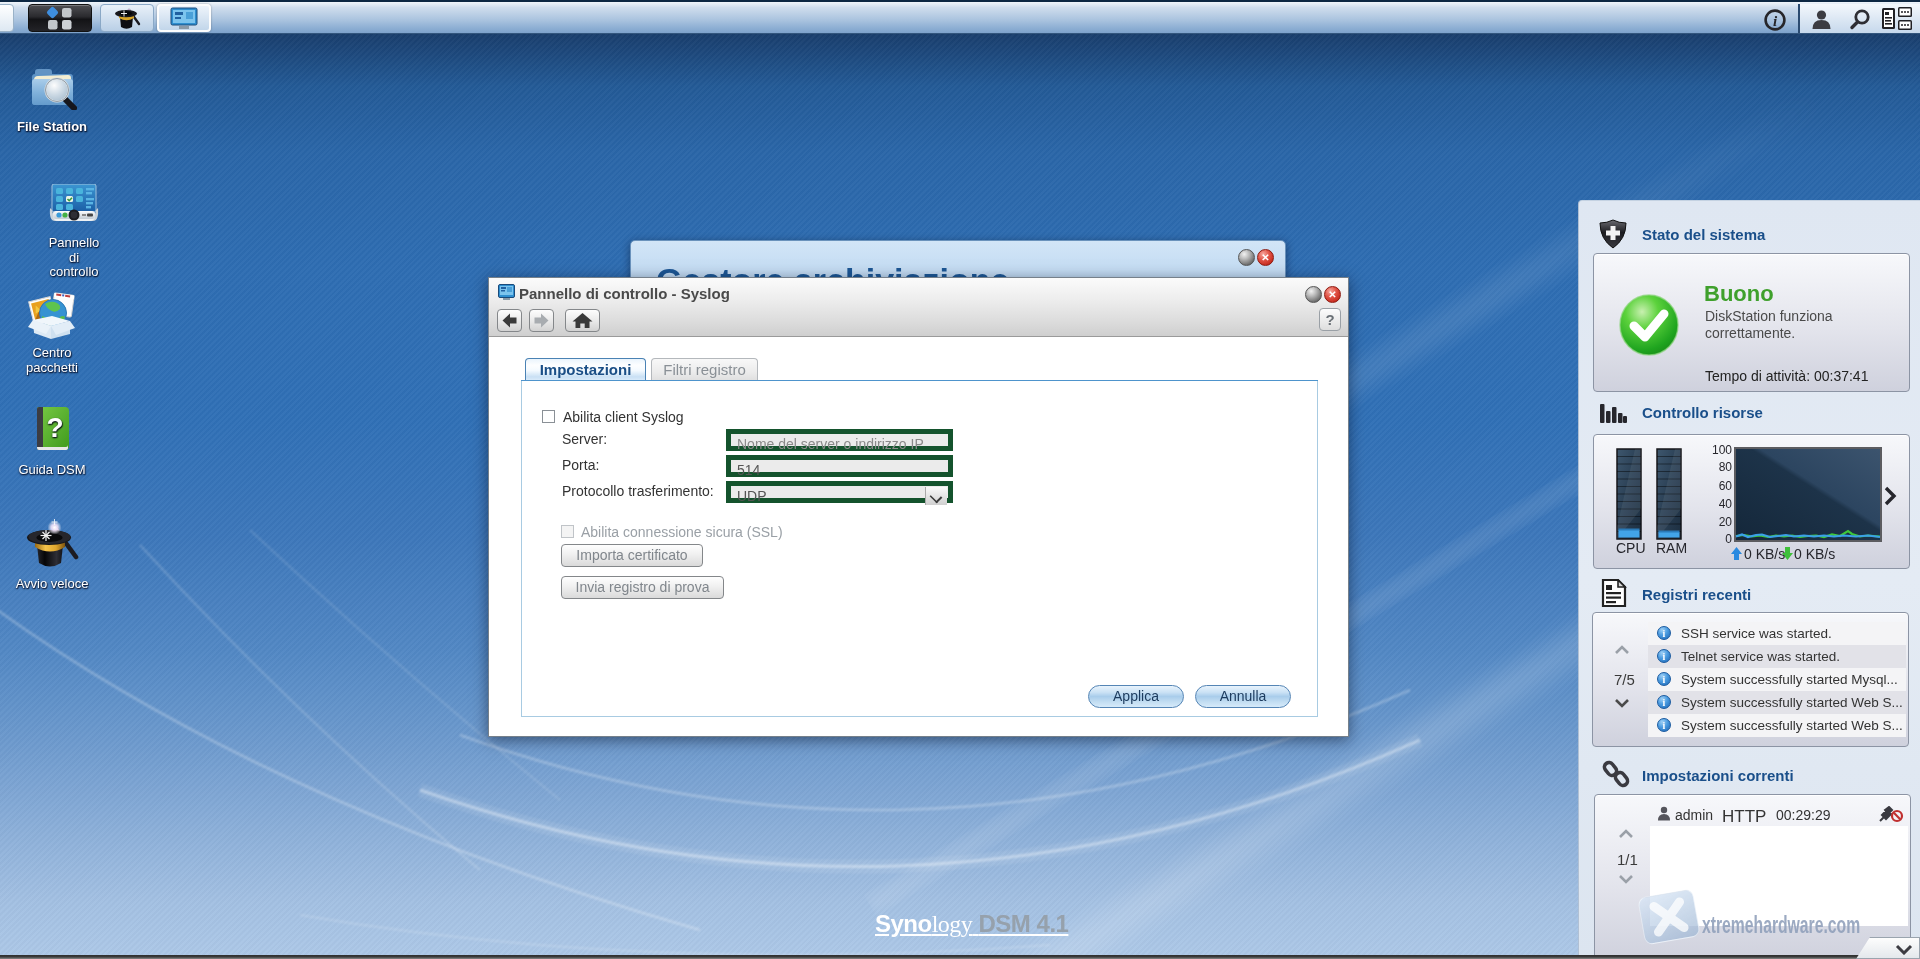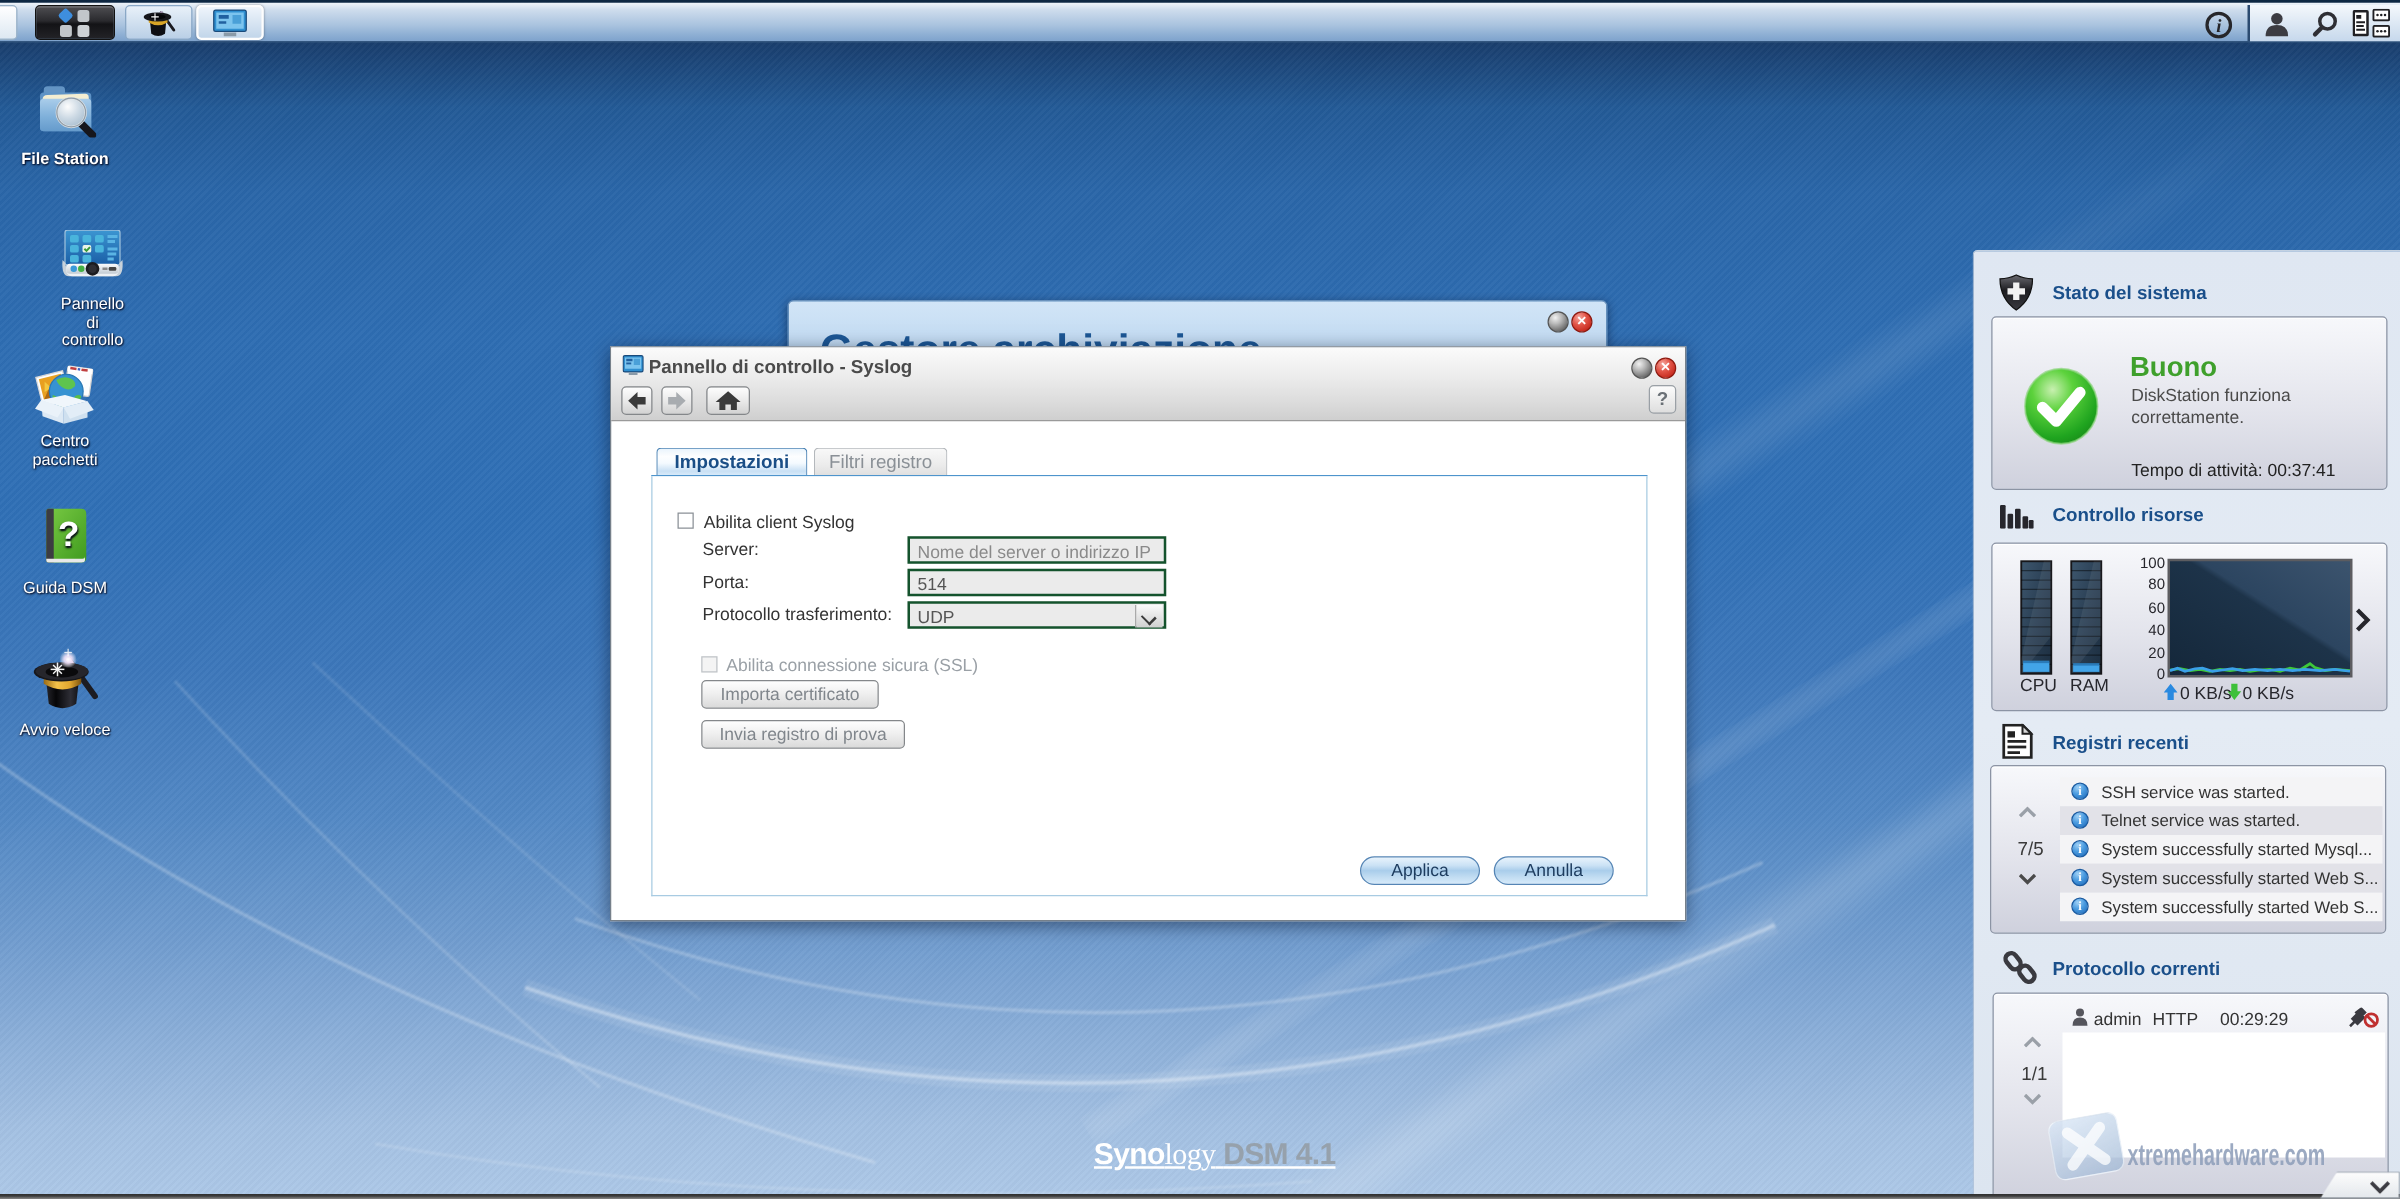--- a/index.html
+++ b/index.html
@@ -39,21 +39,21 @@
 .tool-btn{position:absolute;top:31px;height:23px;border-radius:4px;background:linear-gradient(180deg,#fdfdfd 0%,#e8e8e8 55%,#d2d2d2 100%);border:1px solid #84878a;}
 .helpbtn{position:absolute;right:7px;top:30px;width:22px;height:23px;border-radius:4px;background:linear-gradient(180deg,#fcfcfc,#dedede);border:1px solid #9aa0a6;color:#6a7076;font-weight:bold;font-size:15px;text-align:center;line-height:22px;}
 .tab{position:absolute;top:80px;height:22px;font-size:15px;text-align:center;border:1px solid #b4b8bc;border-bottom:none;border-radius:4px 4px 0 0;}
 .tab.on{left:36px;width:121px;background:linear-gradient(180deg,#eaf4fc 0%,#fdfeff 30%,#f4faff 55%,#c9e0f4 85%,#d8eafa 100%);border-color:#4a82b4;color:#1a4e86;font-weight:bold;line-height:22px;z-index:2;}
 .tab.off{left:162px;width:107px;background:linear-gradient(180deg,#f8f8f8 0%,#ececec 60%,#e0e0e0 100%);color:#8a9096;line-height:22px;}
 .tabline{position:absolute;left:32px;top:102px;width:797px;height:3px;background:linear-gradient(180deg,#4e94cc 0,#4e94cc 1px,#a6cdeb 1px,#a6cdeb 100%);}
 .panel{position:absolute;left:32px;top:103px;width:797px;height:336px;background:#fff;border:1px solid #a8cbe2;border-top:none;}
 .cb{position:absolute;width:13px;height:13px;background:#fff;border:1px solid #8a9096;}
 .cb.dis{background:#f4f4f4;border-color:#c0c4c8;}
 .flabel{position:absolute;font-size:14px;color:#333;}
-.fval{position:absolute;left:237px;width:207px;height:22px;background:#ebebeb;border:2px solid #14532d;font-size:14px;color:#8a8a8a;line-height:20px;padding-left:6px;}
+.fval{position:absolute;left:237px;width:227px;height:22px;background:#ebebeb;border:5px solid #14532d;font-size:14px;color:#8a8a8a;line-height:20px;padding-left:6px;}
 .selbtn{position:absolute;right:1px;top:1px;width:22px;height:18px;background:linear-gradient(180deg,#fafafa,#d0d0d0);border-left:1px solid #aaa;}
 .selbtn::after{content:"";position:absolute;left:5px;top:5px;width:8px;height:8px;border-right:2.5px solid #3a3a3a;border-bottom:2.5px solid #3a3a3a;transform:rotate(45deg) scale(1,.8);}
 .gbtn{position:absolute;border-radius:4px;background:linear-gradient(180deg,#fefefe 0%,#f0f0f0 45%,#dadada 100%);border:1px solid #84878a;color:#80868c;font-size:14px;text-align:center;}
 .pill{position:absolute;top:407px;width:96px;height:23px;border-radius:12px;border:1px solid #5585b5;
  background:linear-gradient(180deg,#e8f3fc 0%,#cbe2f5 30%,#a9cdeb 50%,#c2ddf2 75%,#d6eafa 100%);
  color:#1c3b5e;font-size:14px;text-align:center;line-height:21px;}
 
 
 .sidebar{position:absolute;left:1578px;top:200px;width:342px;height:759px;
  background:linear-gradient(180deg,#dfe7f2 0%,#e4ebf4 50%,#dce5f0 100%);
@@ -505,28 +505,28 @@
           <div class="loginfo"></div>
           <div class="logtxt">System successfully started Web S...</div>
         </div>
   </div>
   <svg style="position:absolute;left:23px;top:559px;" width="28" height="28" viewBox="0 0 28 28">
         <g fill="none" stroke="#3a3a40" stroke-width="3.6">
           <rect x="4" y="2" width="9" height="14" rx="4.5" transform="rotate(-38 8.5 9)"></rect>
           <rect x="15" y="12" width="9" height="14" rx="4.5" transform="rotate(-38 19.5 19)"></rect>
         </g>
       </svg>
-  <div class="sb-title" style="left:63px;top:566px;">Protocollo correnti</div>
+  <div class="sb-title" style="left:63px;top:566px;">Impostazioni correnti</div>
   <div class="sb-box" style="top:593px;height:168px;left:15px;">
    <svg style="position:absolute;left:62px;top:11px;" width="14" height="15" viewBox="0 0 14 15">
           <circle cx="7" cy="4" r="3.2" fill="#55555c"></circle>
           <path d="M1 14.5 q0 -6.5 6 -6.5 q6 0 6 6.5 z" fill="#55555c"></path>
         </svg>
    <div style="position:absolute;left:80px;top:12px;font-size:14px;color:#333;">admin</div>
-   <div style="position:absolute;left:127px;top:12px;font-size:14px;color:#333;">HTTP</div>
+   <div style="position:absolute;left:127px;top:12px;font-size:17px;color:#333;">HTTP</div>
    <div style="position:absolute;left:181px;top:12px;font-size:14px;color:#333;">00:29:29</div>
    <svg style="position:absolute;left:283px;top:11px;" width="26" height="17" viewBox="0 0 26 17">
           <path d="M2 15 L7 10 M7 4 l4 -3 3 3 -4 4 z M6 11 l-2 -2 5 -5 4 4 -5 5 z" stroke="#3a3a40" stroke-width="2" fill="#3a3a40"></path>
           <circle cx="19" cy="10" r="5" fill="none" stroke="#c03030" stroke-width="2.2"></circle>
           <line x1="15.8" y1="6.8" x2="22.2" y2="13.2" stroke="#c03030" stroke-width="2.2"></line>
         </svg>
    <div class="chev" style="left:24px;top:34px;">
           <svg width="14" height="9">
             <path d="M1 8 L7 2 L13 8" stroke="#9aa0a8" stroke-width="2.6" fill="none"></path>
           </svg>

